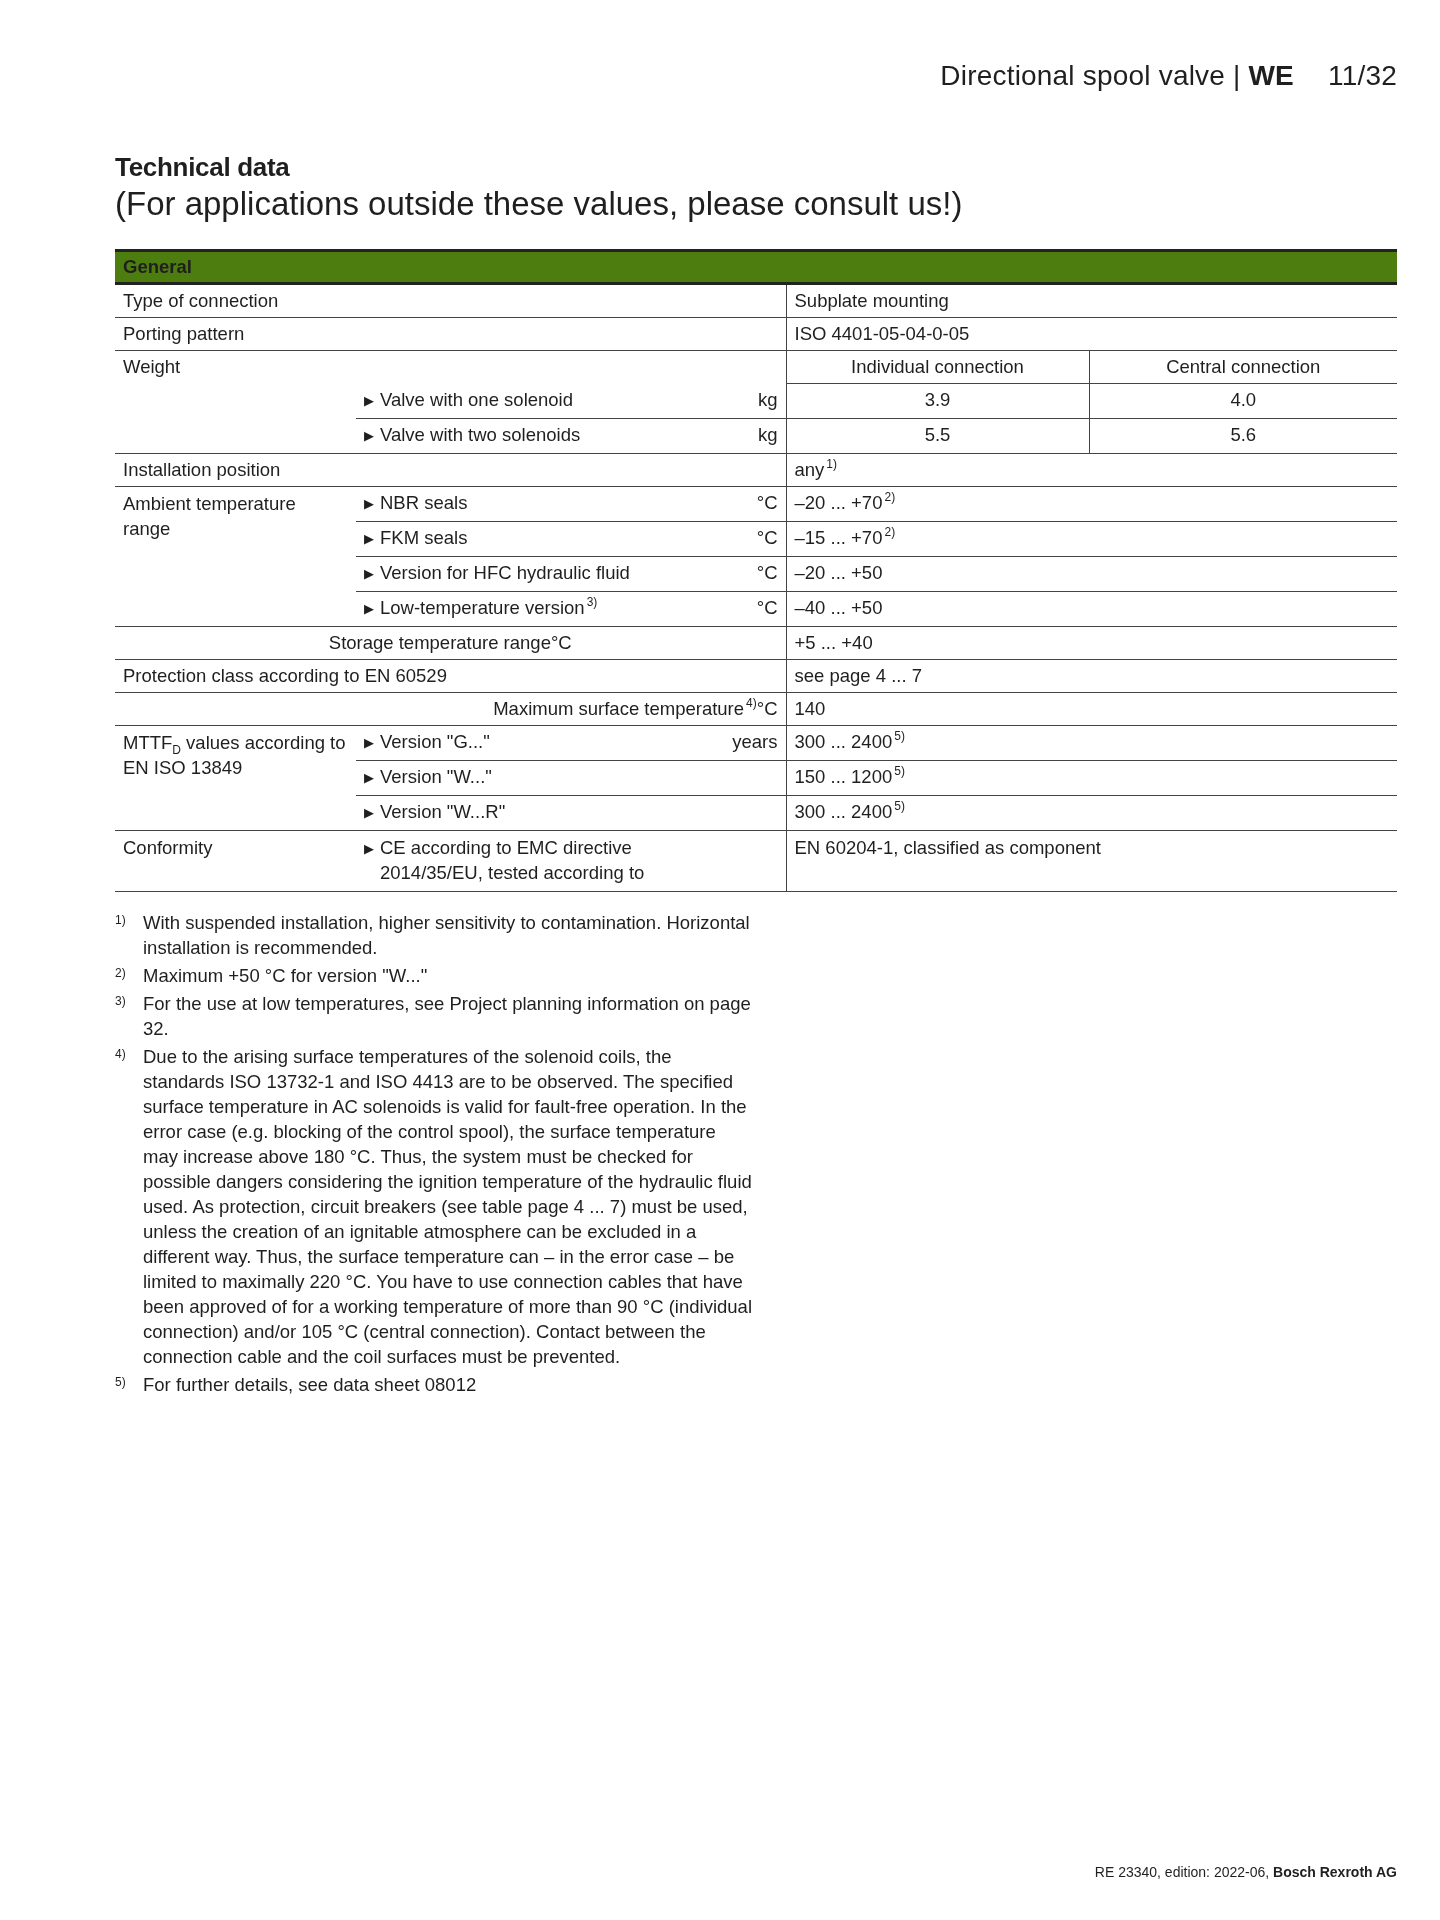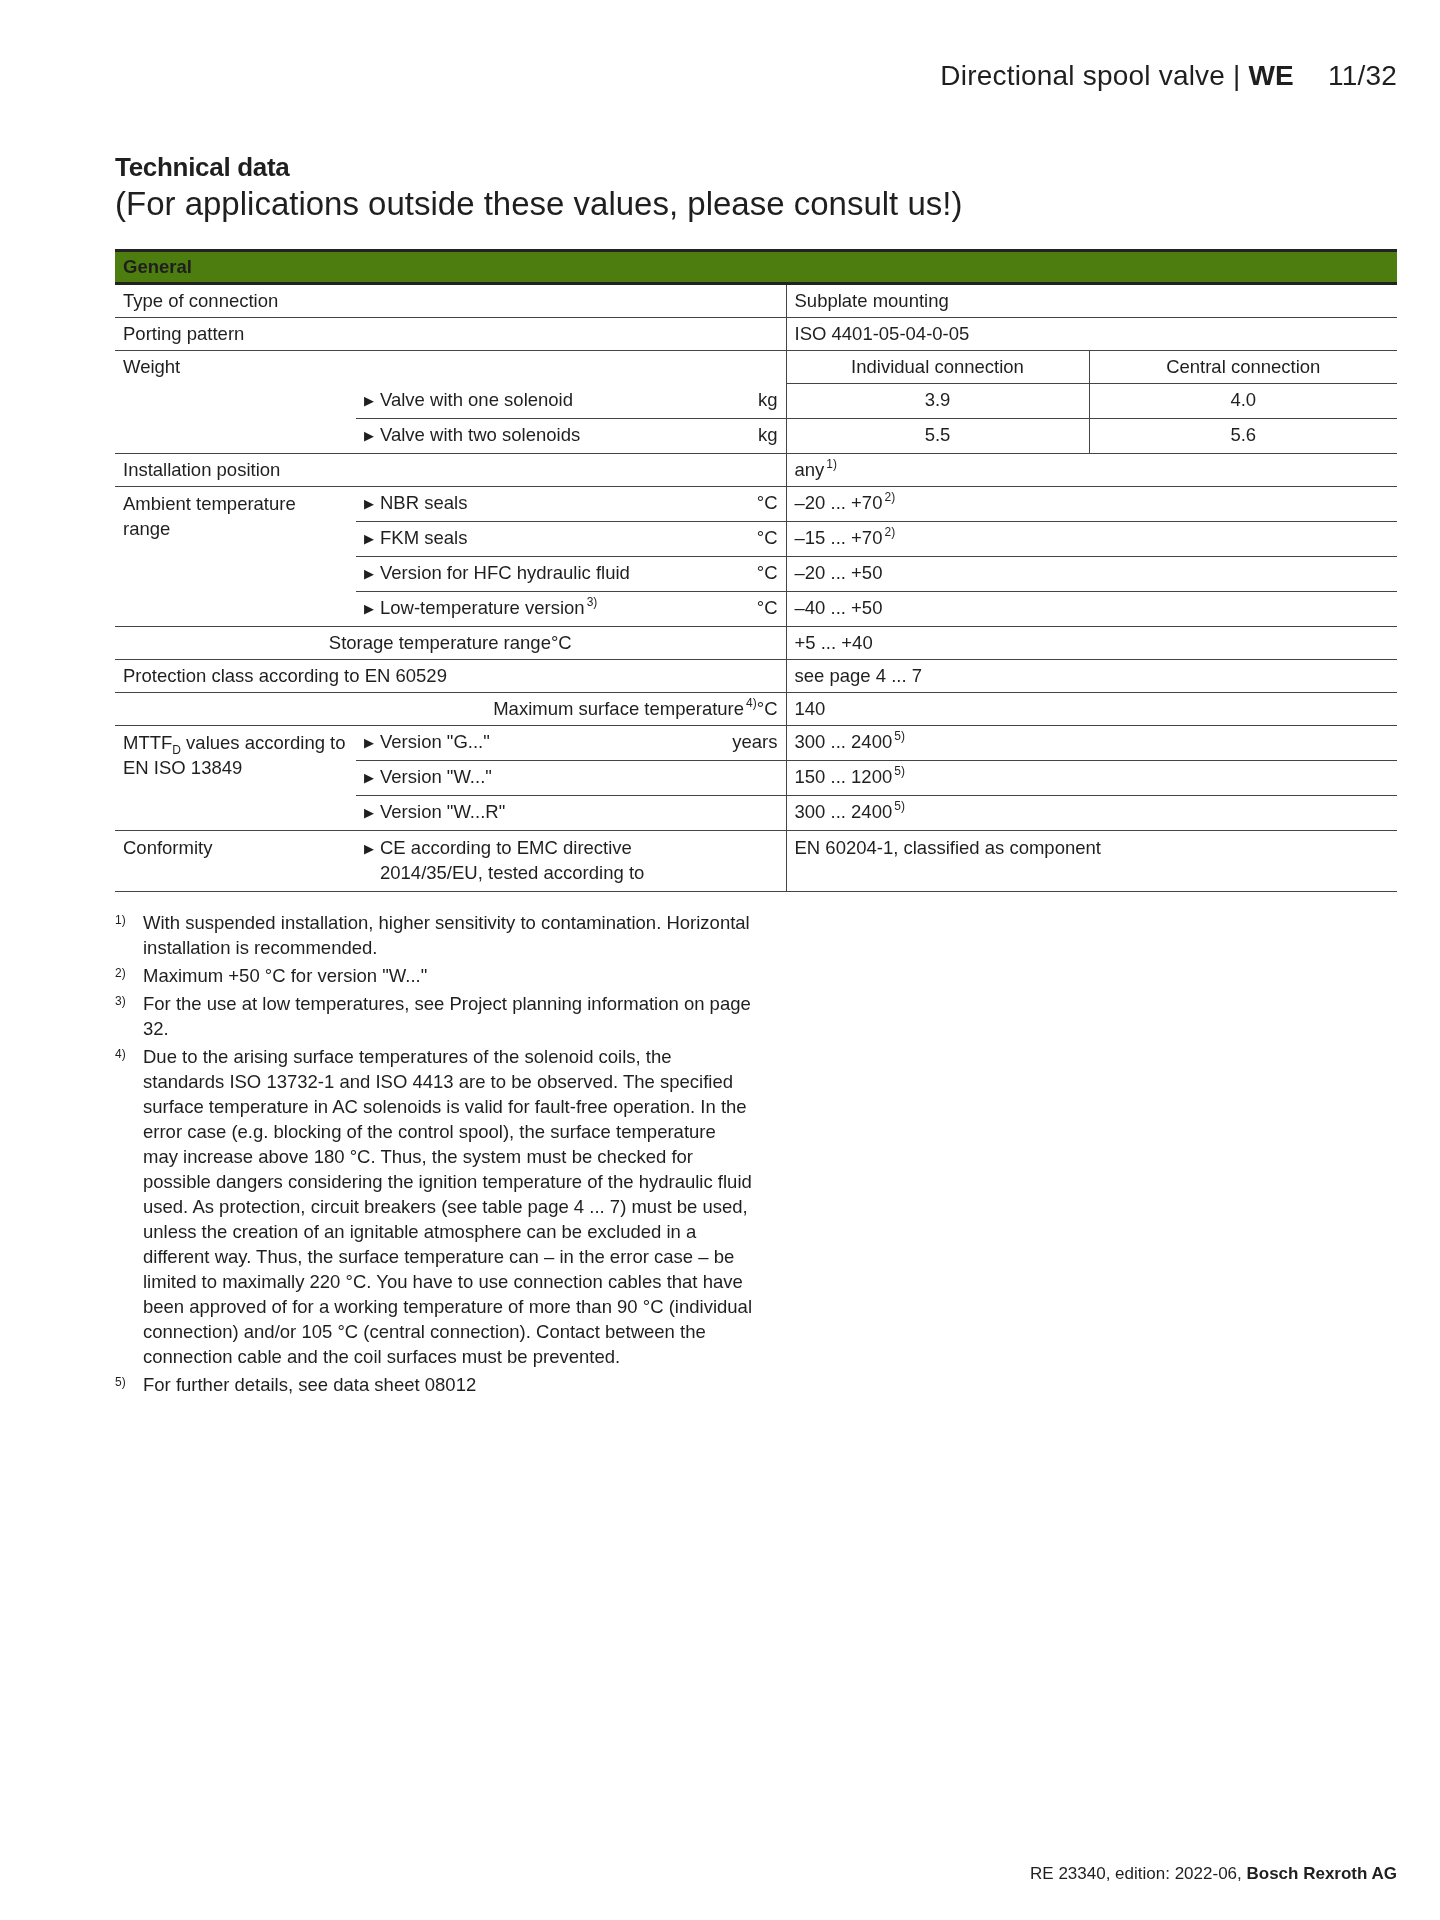--- a/index.html
+++ b/index.html
@@ -20,21 +20,21 @@
   .center { text-align:center; }
   .tri { font-size:13px; margin-right:6px; position:relative; top:-1px; }
   sup { font-size:12px; line-height:0; vertical-align:super; margin-left:2px; }
   sub { font-size:12px; line-height:0; }
   .multiline { line-height:25px !important; padding-top:4px !important; padding-bottom:6px !important; }
 
   .footnotes { position:absolute; left:115px; top:910px; width:640px; font-size:18.5px; line-height:25px; }
   .fn { display:flex; margin-bottom:3px; }
   .fn-num { width:28px; flex:none; font-size:12px; line-height:20px; }
   .fn-text { flex:1; }
-  .footer { position:absolute; right:43px; top:1864px; font-size:17px; }
+  .footer { position:absolute; right:43px; top:1864px; font-size:14px; }
   .footer b { font-weight:bold; }
 </style>
 </head>
 <body>
 
 <div class="running-head">
   <span>Directional spool valve | </span><b>WE</b><span class="page-num">11/32</span>
 </div>
 
 <div class="title">Technical data</div>

